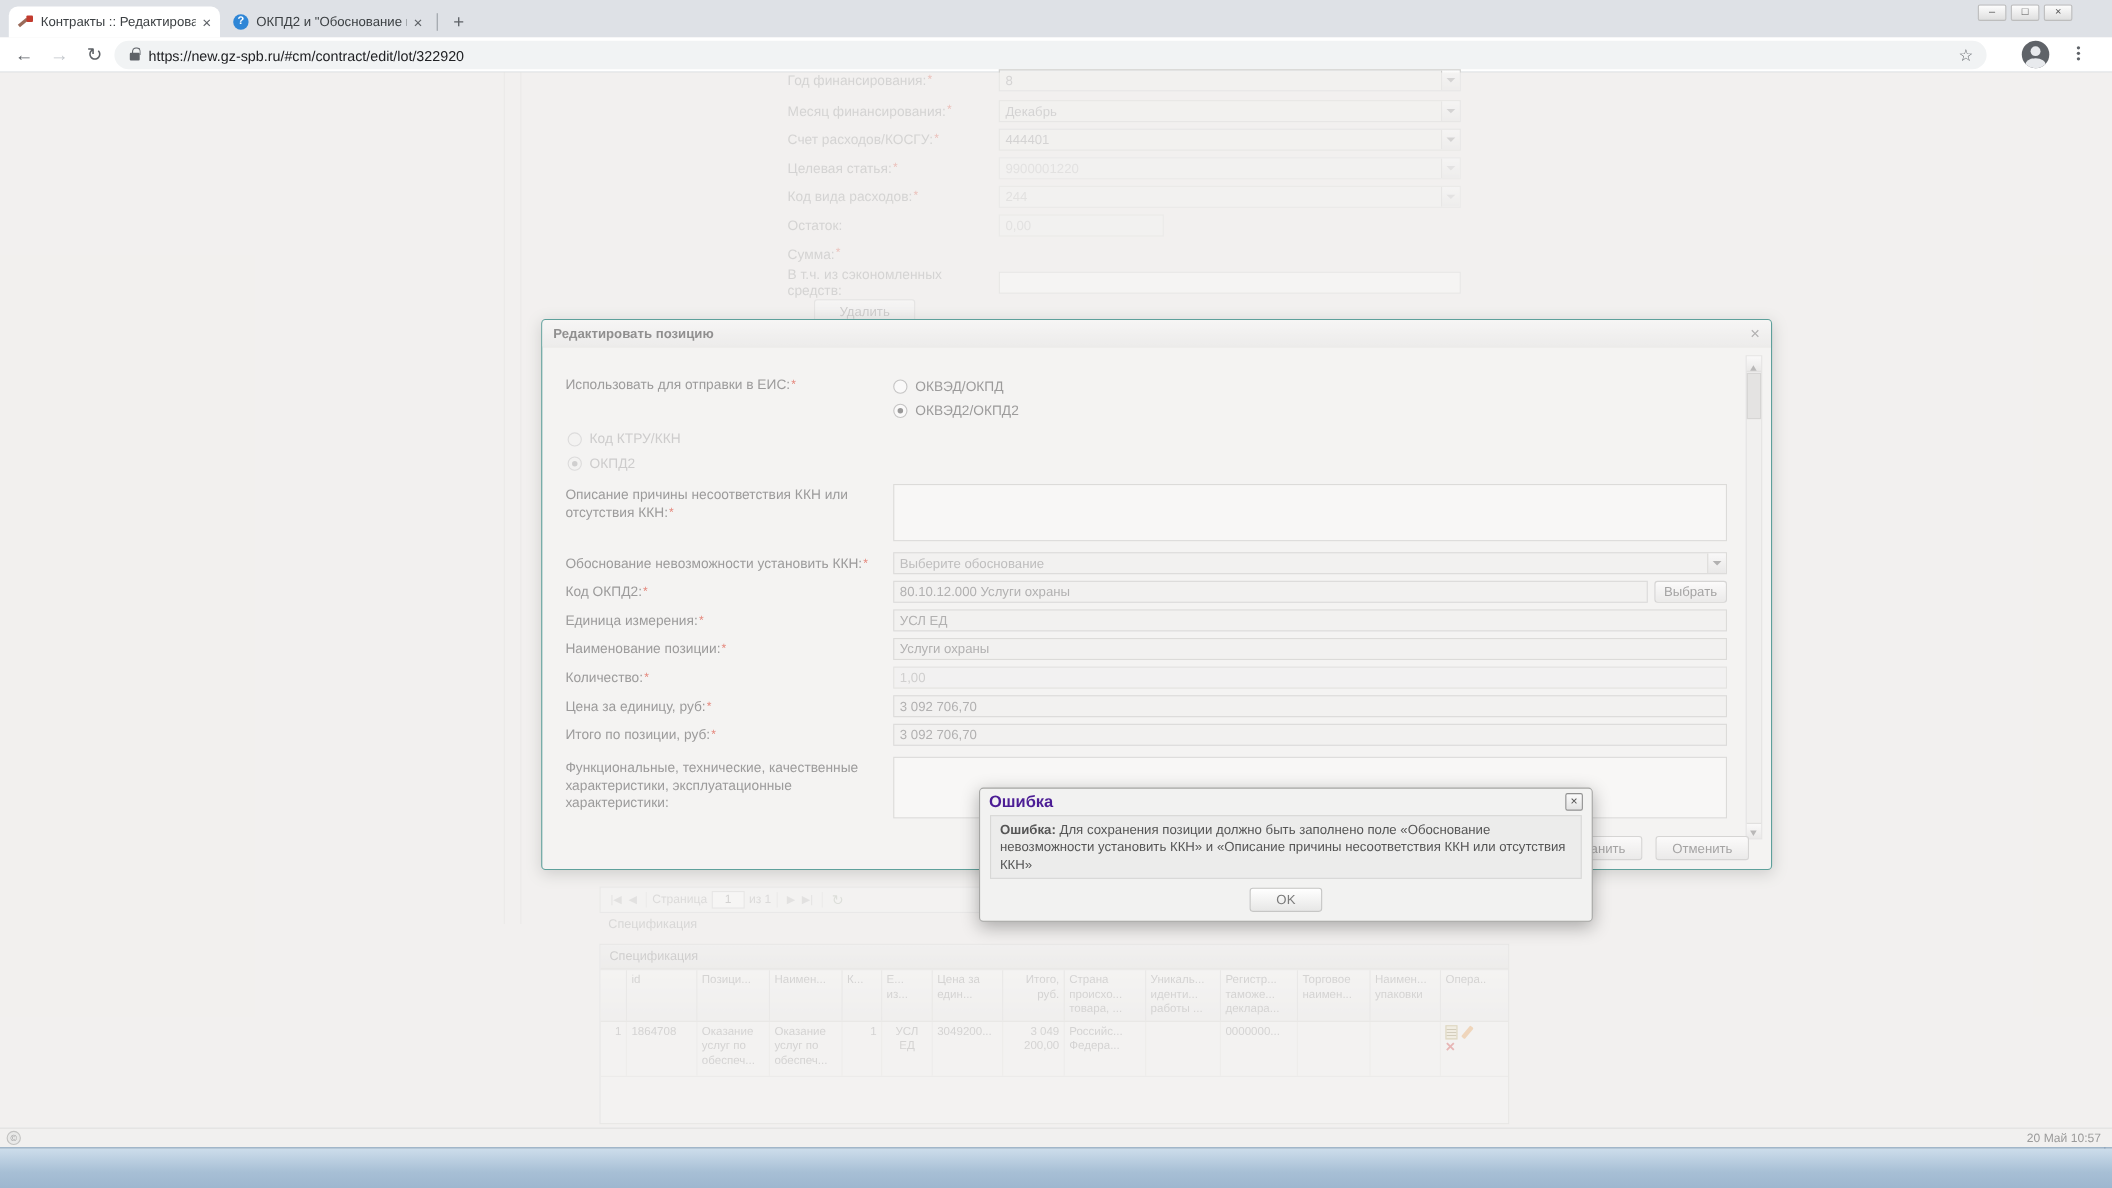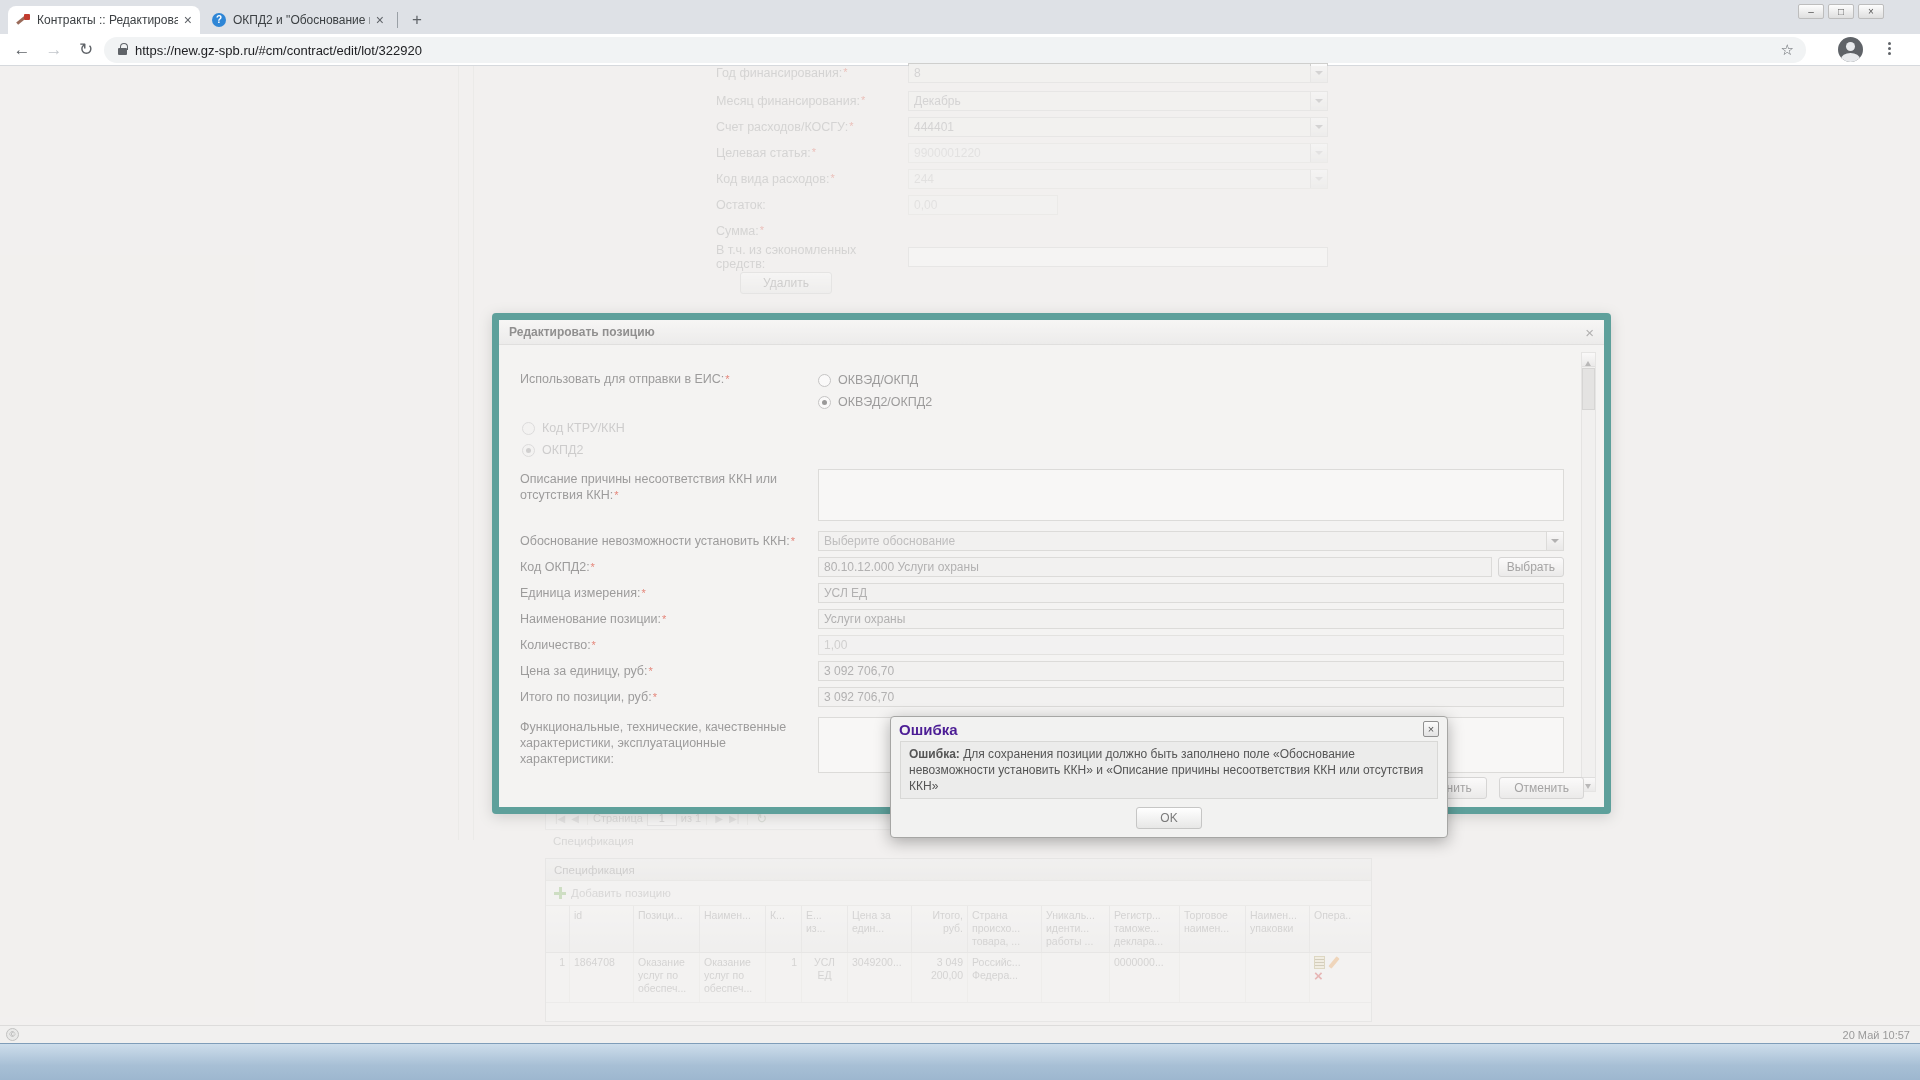--- a/index.html
+++ b/index.html
@@ -50,21 +50,21 @@
   .trig::after{content:"";position:absolute;left:4px;top:7px;border:4px solid transparent;border-top:4px solid #8f8f8f;}
   .combo.dis .trig::after{border-top-color:#c0c0c0;}
   .xbtn{display:inline-block;text-align:center;font-size:12px;color:#7a7a7a;background:linear-gradient(#ffffff,#e7e7e6);
     border:1px solid #c6c6c5;border-radius:3px;height:22px;line-height:20px;padding:0 14px;}
 
   
   .mask1{left:0;top:66px;width:1920px;height:959px;background:rgba(241,240,238,0.55);z-index:5;}
   .mask2{left:0;top:66px;width:1920px;height:959px;background:rgba(243,242,240,0.35);z-index:15;}
 
   
-  .modal{left:492px;top:313px;width:1119px;height:501px;background:#f4f4f3;border:7px solid #0f766e;
+  .modal{left:492px;top:290px;width:1119px;height:501px;background:#f4f4f3;border:1px solid #0f766e;
     border-radius:4px;box-shadow:0 3px 14px rgba(0,0,0,0.22);z-index:10;}
   .mhead{height:25px;background:linear-gradient(#f8f8f7,#e9e9e8);border-bottom:1px solid #d6d6d4;
     border-radius:4px 4px 0 0;display:flex;align-items:center;padding:0 10px;}
   .mhead .mtitle{font-size:12px;font-weight:bold;color:#5b5b5b;flex:1;}
   .mclose{font-size:15px;color:#8e8e8e;line-height:15px;}
   .mbody{position:absolute;left:0;top:25px;right:0;bottom:0;padding:24px 40px 0 21px;}
   .mrow{display:flex;margin-bottom:6px;}
   .mrow .lbl{width:298px;flex:0 0 auto;font-size:12.5px;color:#6e6e6e;line-height:16px;padding-top:2px;}
   .mrow .ctl{flex:1;min-width:0;}
   .rad{width:13px;height:13px;border:1px solid #adadad;border-radius:50%;background:#fdfdfd;display:inline-block;
@@ -246,26 +246,20 @@
     <span class="pgico">▶|</span>
     <span class="pgsep"></span>
     <span class="pgico" style="font-size:13px;color:#a9b3a4;">↻</span>
   </div>
 
   <div class="abs legend">Спецификация</div>
   <div class="abs specpanel">
     <div class="sphead">
       <span>Спецификация</span>
     </div>
-    <div class="sptools">
-      <span style="display:flex;align-items:center;">
-        <span class="plus"></span>
-        <span class="addlbl">Добавить позицию</span>
-      </span>
-    </div>
     <div class="ghead">
       <div class="gc" style="width:24px;"></div>
       <div class="gc" style="width:64px;">id</div>
       <div class="gc" style="width:66px;">Позици...</div>
       <div class="gc" style="width:66px;">Наимен...</div>
       <div class="gc" style="width:36px;">К...</div>
       <div class="gc" style="width:46px;">Е... из...</div>
       <div class="gc" style="width:64px;">Цена за един...</div>
       <div class="gc rt" style="width:56px;">Итого, руб.</div>
       <div class="gc" style="width:74px;">Страна происхо... товара, ...</div>

